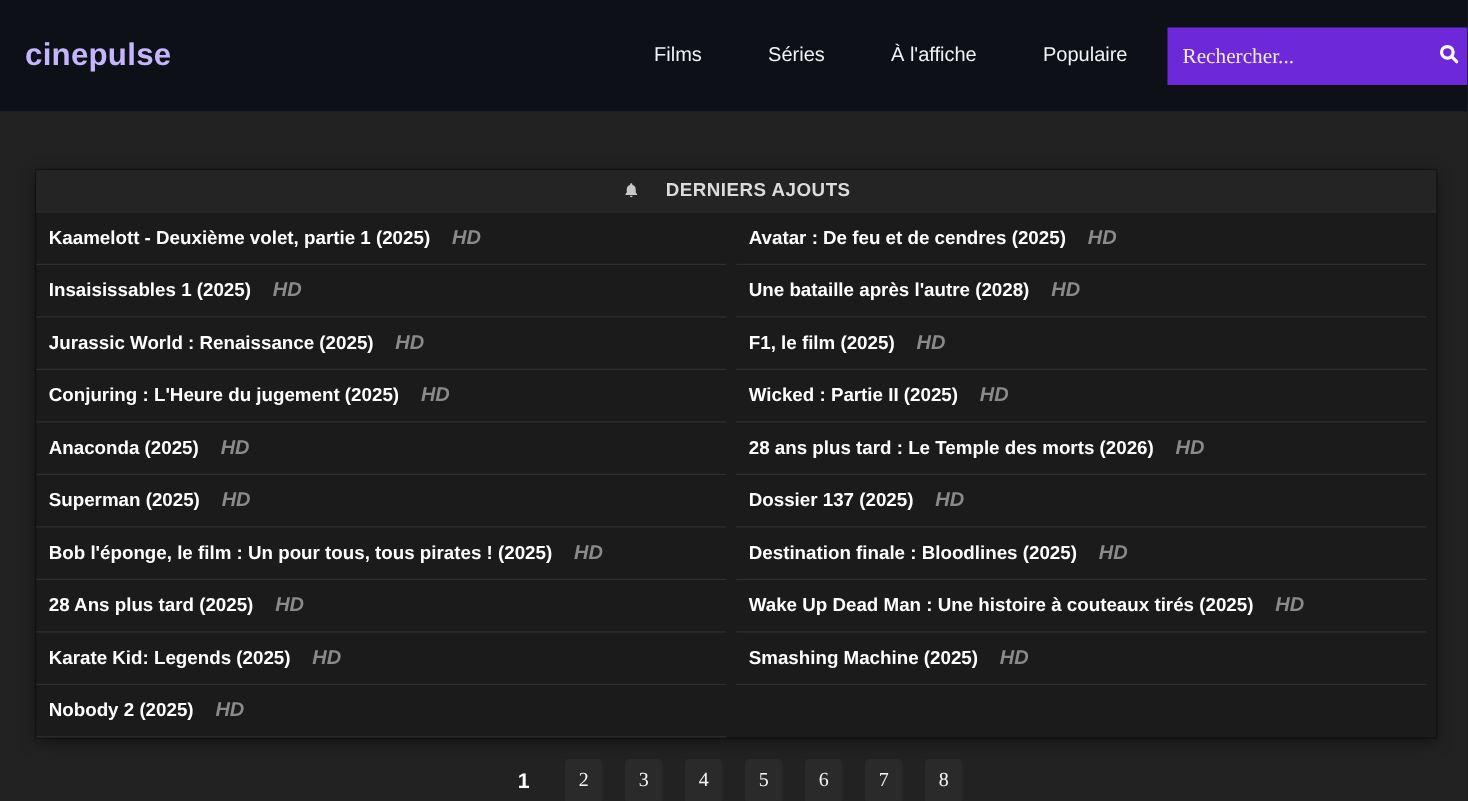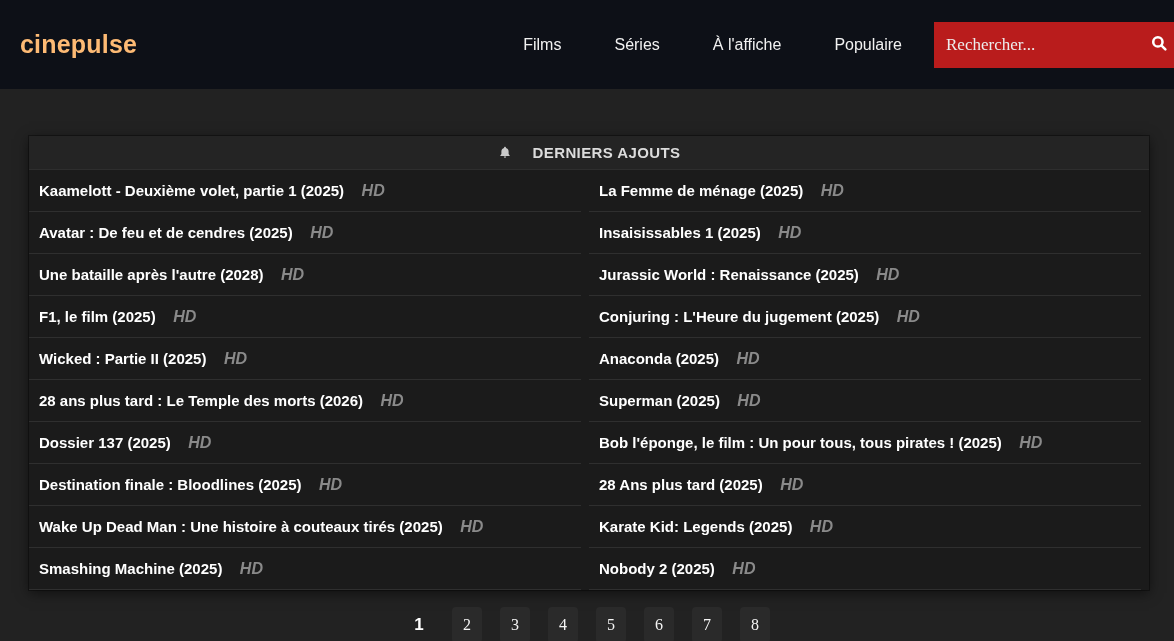--- a/index.html
+++ b/index.html
@@ -12,40 +12,40 @@
 
   
   .site-header {
     height:89px;
     background:#0d1017;
     display:flex;
     align-items:center;
     padding-left:20px;
   }
   .brand {
-    color:#fdba74;
+    color:#c4b5fd;
     font-size:25px;
     font-weight:700;
     letter-spacing:.2px;
   }
   .main-nav {
     margin-left:auto;
     display:flex;
     align-items:center;
     gap:53px;
     margin-right:32px;
   }
   .main-nav a {
     color:#f2f2f2;
     font-size:16px;
   }
   .search-box {
     width:240px;
     height:46px;
-    background:#b91c1c;
+    background:#6d28d9;
     display:flex;
     align-items:center;
     padding:0 6px 0 12px;
     justify-content:space-between;
   }
   .search-box input {
     flex:1;
     background:transparent;
     border:none;
     outline:none;
@@ -181,24 +181,20 @@
       <span>DERNIERS AJOUTS</span>
     </div>
 
     <ul class="movie-list">
 
         <li class="movie-row">
           <a class="movie-title">Kaamelott - Deuxième volet, partie 1 (2025)</a>
           <span class="movie-quality">HD</span>
         </li>
 
-        <li class="movie-row">
-          <a class="movie-title">La Femme de ménage (2025)</a>
-          <span class="movie-quality">HD</span>
-        </li>
 
         <li class="movie-row">
           <a class="movie-title">Avatar : De feu et de cendres (2025)</a>
           <span class="movie-quality">HD</span>
         </li>
 
         <li class="movie-row">
           <a class="movie-title">Insaisissables 1 (2025)</a>
           <span class="movie-quality">HD</span>
         </li>

